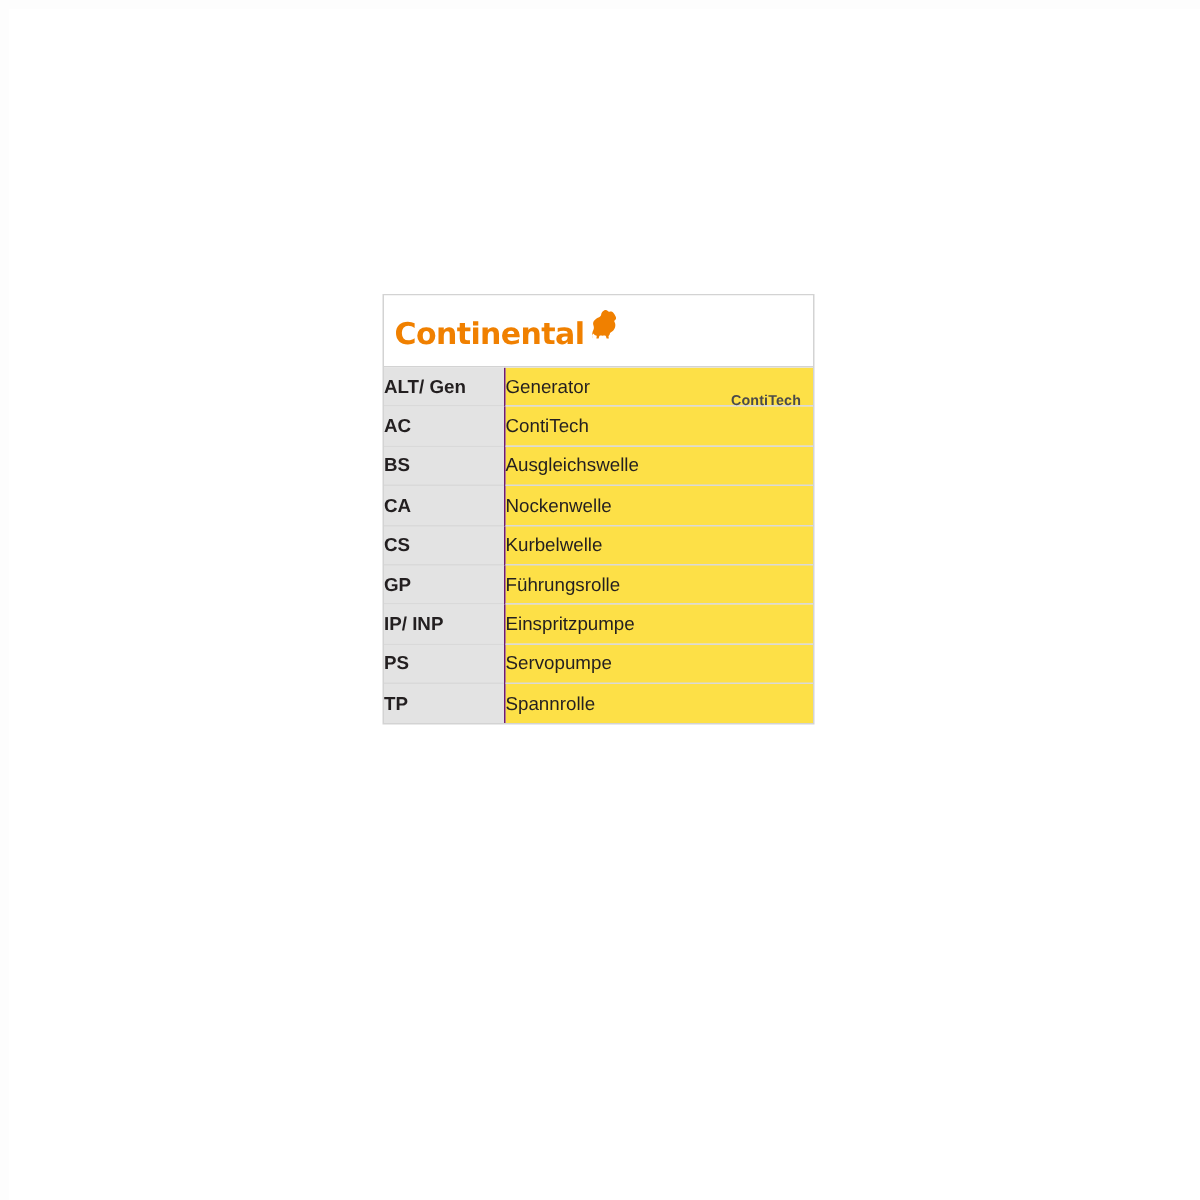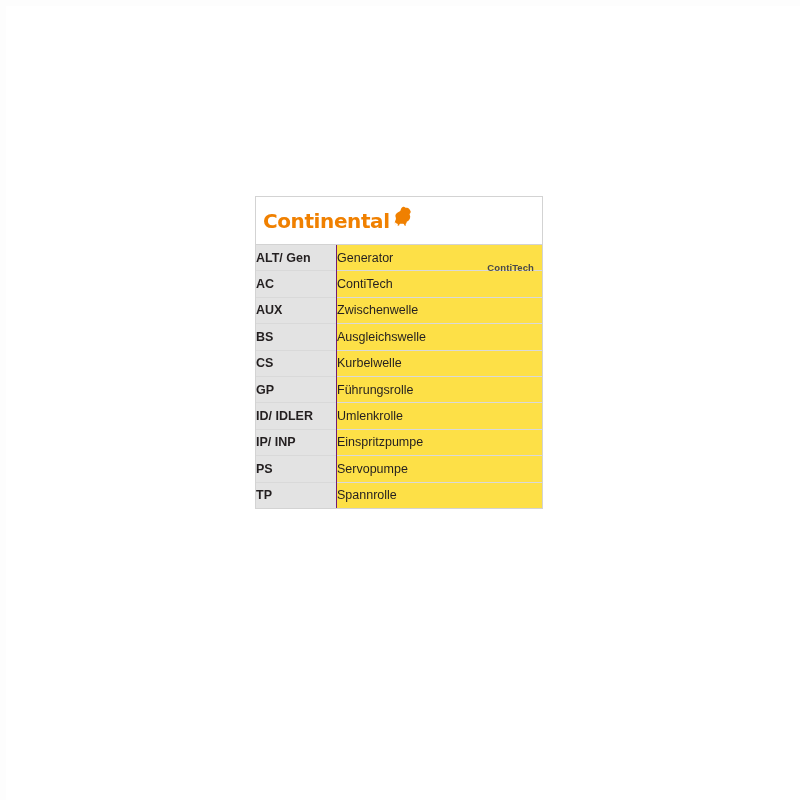--- a/index.html
+++ b/index.html
@@ -138,38 +138,34 @@
       <tbody>
         <tr>
           <td class="abbr">ALT/ Gen</td>
           <td class="term">Generator</td>
         </tr>
         <tr>
           <td class="abbr">AC</td>
           <td class="term">ContiTech</td>
         </tr>
         <tr>
-          <td class="abbr">AUX</td>
-          <td class="term">Zwischenwelle</td>
+          <td class="abbr">BS</td>
+          <td class="term">Ausgleichswelle</td>
         </tr>
         <tr>
-          <td class="abbr">BS</td>
-          <td class="term">Ausgleichswelle</td>
+          <td class="abbr">CA</td>
+          <td class="term">Nockenwelle</td>
         </tr>
         <tr>
           <td class="abbr">CS</td>
           <td class="term">Kurbelwelle</td>
         </tr>
         <tr>
           <td class="abbr">GP</td>
           <td class="term">Führungsrolle</td>
-        </tr>
-        <tr>
-          <td class="abbr">ID/ IDLER</td>
-          <td class="term">Umlenkrolle</td>
         </tr>
         <tr>
           <td class="abbr">IP/ INP</td>
           <td class="term">Einspritzpumpe</td>
         </tr>
         <tr>
           <td class="abbr">PS</td>
           <td class="term">Servopumpe</td>
         </tr>
         <tr>

